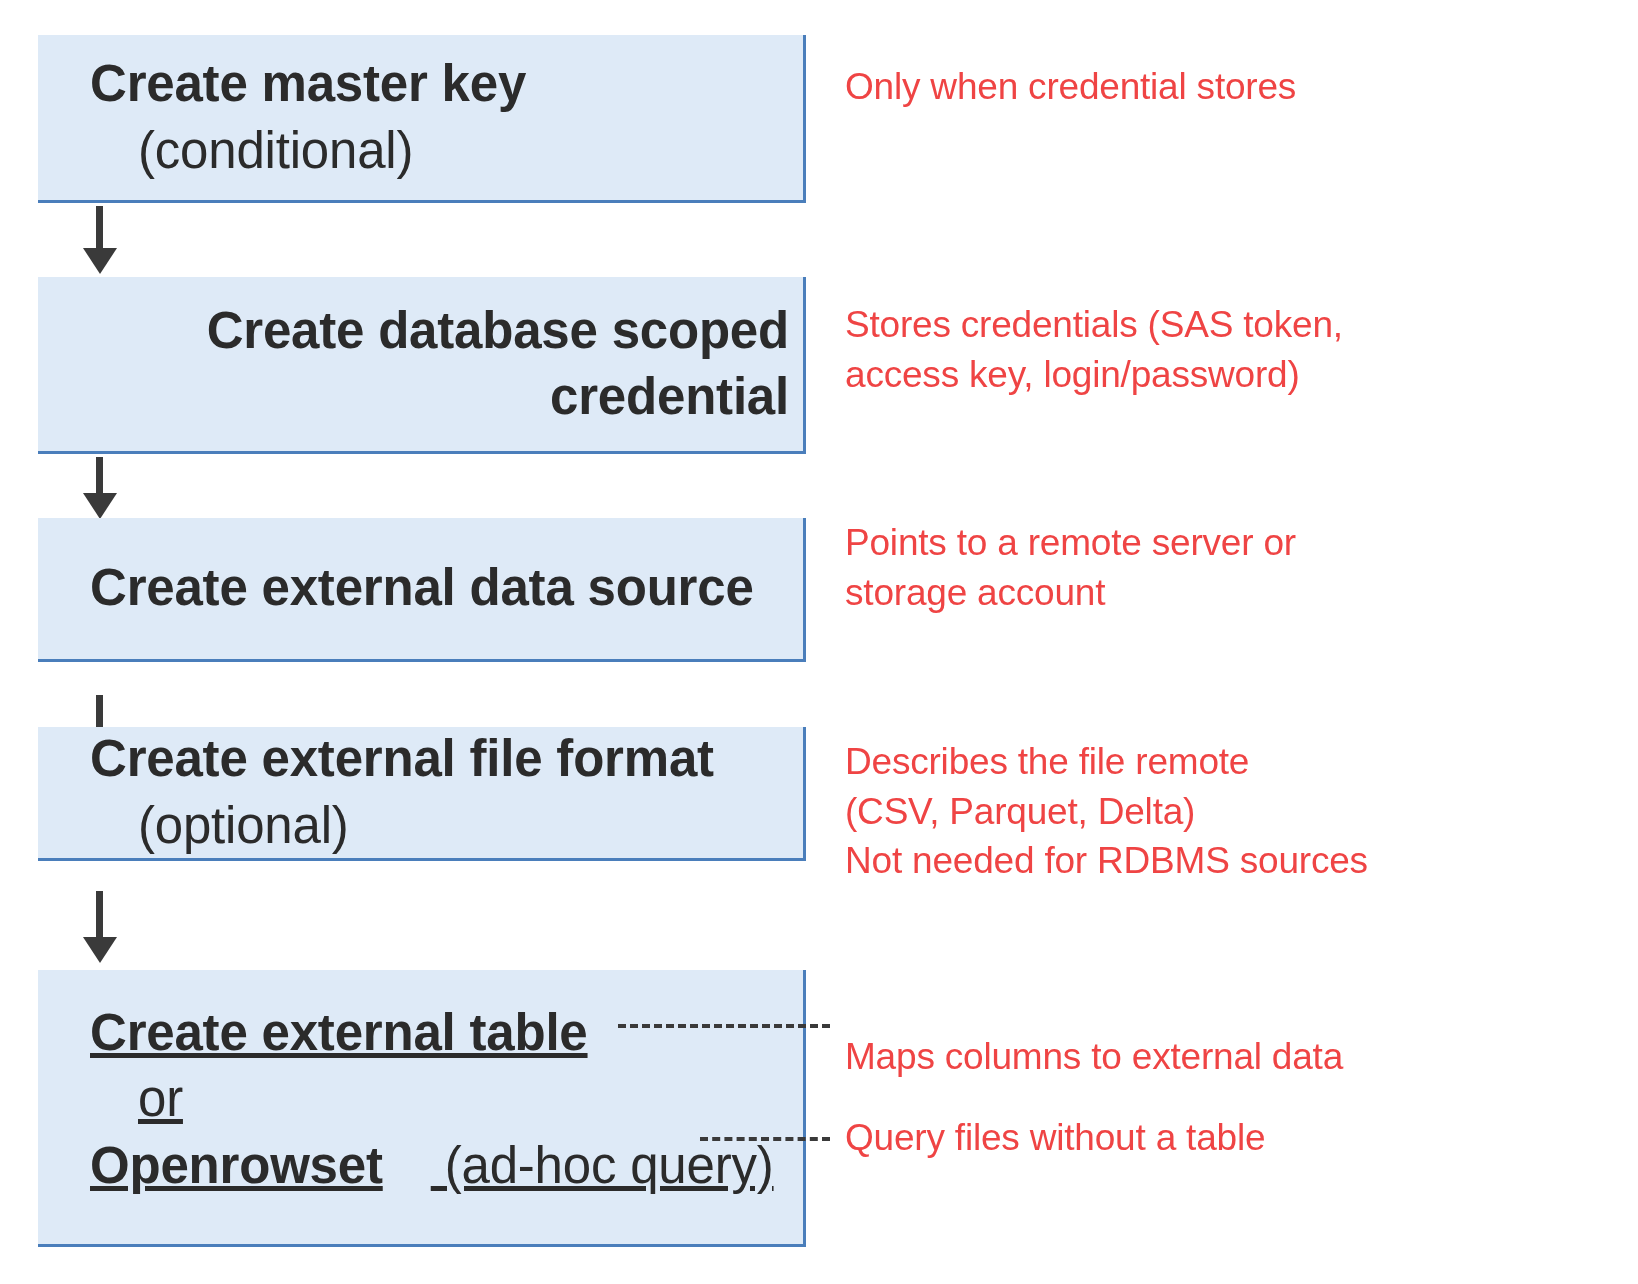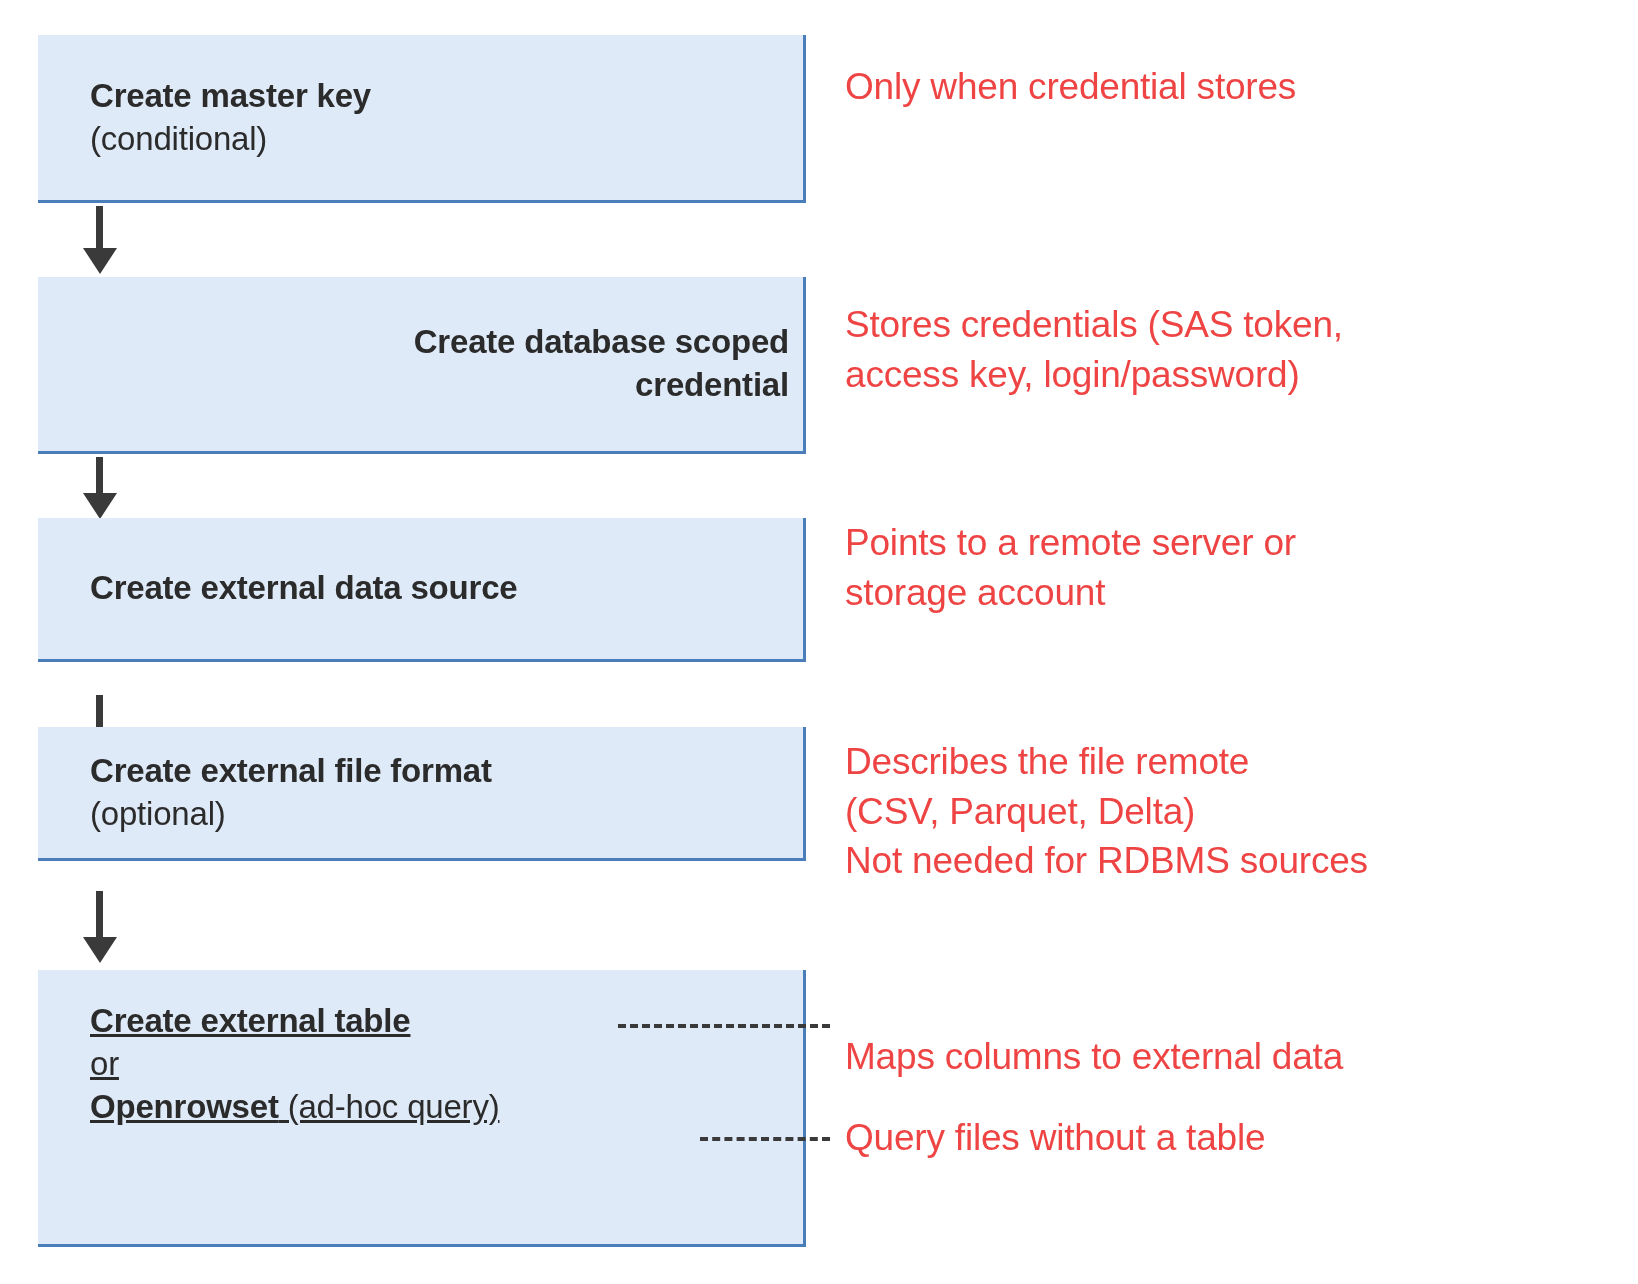--- a/index.html
+++ b/index.html
@@ -29,27 +29,27 @@
     box-sizing: border-box;
     border-right: 3px solid #4a7ebb;
     border-bottom: 3px solid #4a7ebb;
     display: flex;
     flex-direction: column;
     justify-content: center;
     padding-left: 52px;
     padding-right: 14px;
   }
   .box-line {
-    font-size: 33px;
+    font-size: 51px;
     line-height: 1.30;
     white-space: nowrap;
     letter-spacing: -0.2px;
   }
   .bold   { font-weight: bold; }
-  .normal { font-weight: normal; }
+  .normal { font-weight: normal; margin-left: 48px; }
 
   
   .desc {
     position: absolute;
     left: 845px;
     font-size: 37px;
     line-height: 1.34;
     font-weight: normal;
     color: #ef4444;
     white-space: nowrap;

